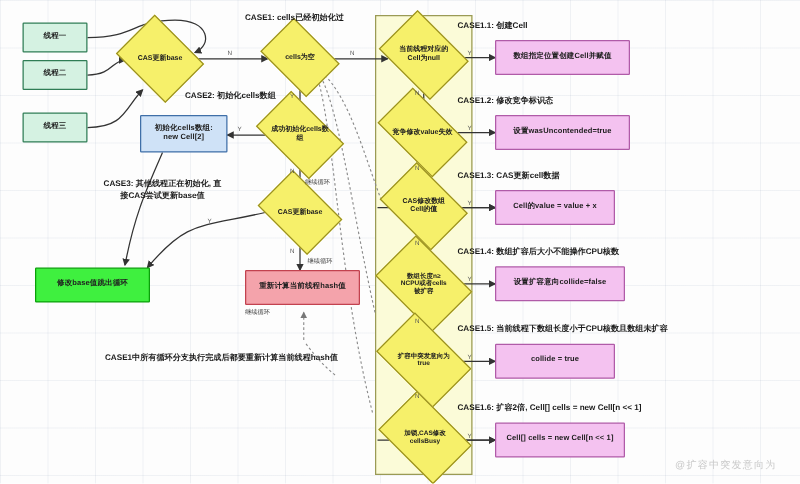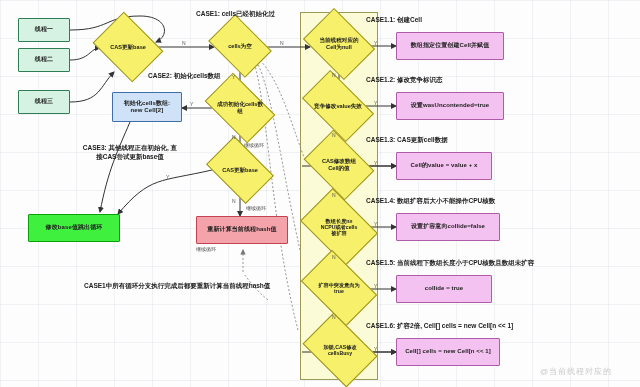--- a/index.html
+++ b/index.html
@@ -298,14 +298,14 @@
   <div class="yn" style="left:332px; top:72px;">N</div>
   <div class="yn" style="left:332px; top:132px;">N</div>
   <div class="yn" style="left:332px; top:192px;">N</div>
   <div class="yn" style="left:332px; top:254px;">N</div>
   <div class="yn" style="left:332px; top:314px;">N</div>
 
   <div class="edgelabel small" style="left:244px; top:142px;">继续循环</div>
   <div class="edgelabel small" style="left:246px; top:205px;">继续循环</div>
   <div class="edgelabel small" style="left:196px; top:246px;">继续循环</div>
 
-  <div class="watermark" style="left:540px; top:366px;">@当前线程对应的</div>
+  <div class="watermark" style="left:540px; top:366px;">@扩容中突发意向为</div>
 </div>
 
 </body></html>

